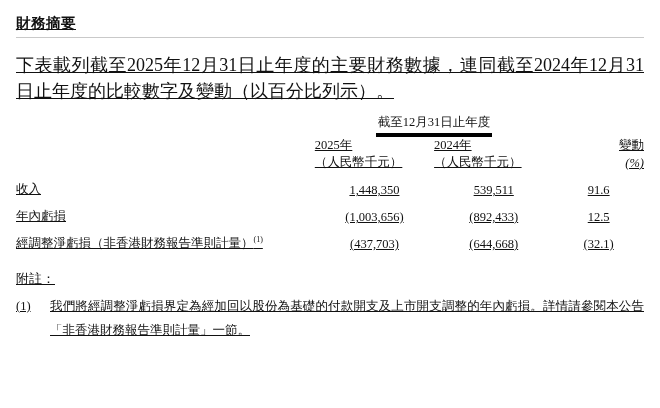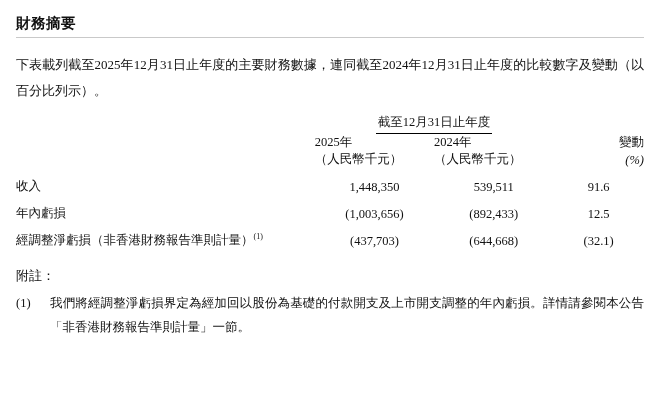--- a/index.html
+++ b/index.html
@@ -13,33 +13,34 @@
     font-family: "Liberation Serif", serif;
     color: #111111;
     overflow: hidden;
   }
   .page {
     position: relative;
     width: 660px;
     height: 408px;
     box-sizing: border-box;
     padding: 14px 16px 0 16px;
+    text-decoration: underline;
   }
   .title {
     font-size: 14.5px;
     font-weight: bold;
     letter-spacing: 0.5px;
     margin: 0 0 4px 0;
   }
   .title-rule {
     border-bottom: 1px solid #c9c9c9;
     margin: 0 0 14px 0;
   }
   .intro {
-    font-size: 13px;
+    font-size: 18px;
     line-height: 26px;
     text-align: justify;
     margin: 0 0 10px 0;
   }
   table.fin {
     width: 100%;
     border-collapse: collapse;
     font-size: 12.5px;
   }
   table.fin td, table.fin th {
@@ -61,21 +62,21 @@
     white-space: nowrap;
   }
   .spanhead {
     text-align: center;
     font-weight: bold;
     font-size: 12.5px;
     padding-bottom: 3px;
   }
   .spanhead-wrap {
     display: inline-block;
-    border-bottom: 1px solid #000000;
+    border-bottom: 4px solid #000000;
     padding: 0 2px 2px 2px;
   }
   .hrow td {
     padding-top: 10px;
   }
   .yearhead {
     font-weight: bold;
   }
   .currency {
     font-weight: bold;

